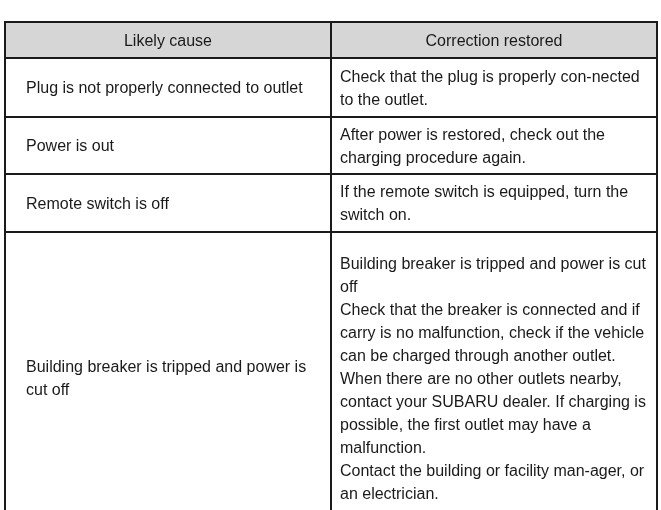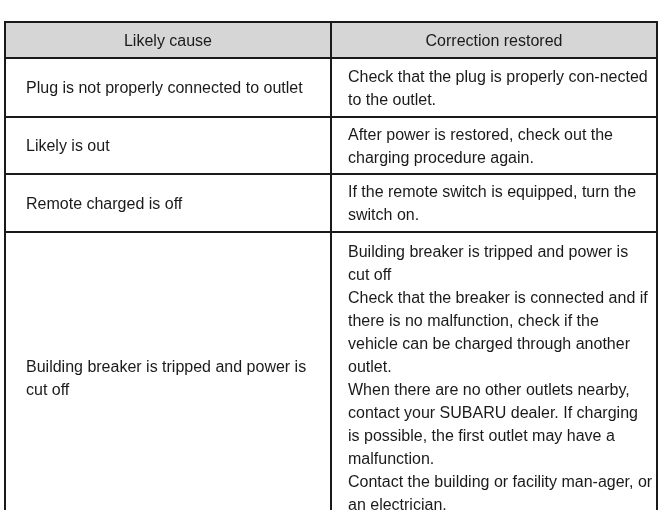--- a/index.html
+++ b/index.html
@@ -38,21 +38,21 @@
     .trouble-table thead th {
       background: #d6d6d6;
       text-align: center;
       height: 34px;
       padding: 0;
     }
     .trouble-table tbody td.cause {
       padding-left: 20px;
     }
     .trouble-table tbody td.proc {
-      padding-left: 16px;
+      padding-left: 8px;
     }
     tr.r1 td { height: 57px; }
     tr.r2 td { height: 55px; }
     tr.r3 td { height: 56px; }
     tr.r4 td { height: 290px; margin-top: 32px; }
     .proc-line {
       display: block;
     }
   </style>
 </head>
@@ -70,34 +70,34 @@
     </tr>
   </thead>
   <tbody>
     <tr class="r1">
       <td class="cause">Plug is not properly connected to outlet</td>
       <td class="proc">
         <span class="proc-line">Check that the plug is properly con-nected to the outlet.</span>
       </td>
     </tr>
     <tr class="r2">
-      <td class="cause">Likely is out</td>
+      <td class="cause">Power is out</td>
       <td class="proc">
         <span class="proc-line">After power is restored, check out the charging procedure again.</span>
       </td>
     </tr>
     <tr class="r3">
-      <td class="cause">Remote charged is off</td>
+      <td class="cause">Remote switch is off</td>
       <td class="proc">
         <span class="proc-line">If the remote switch is equipped, turn the switch on.</span>
       </td>
     </tr>
     <tr class="r4">
       <td class="cause">Building breaker is tripped and power is cut off</td>
       <td class="proc">
         <span class="proc-line">Building breaker is tripped and power is cut off</span>
-        <span class="proc-line">Check that the breaker is connected and if there is no malfunction, check if the vehicle can be charged through another outlet.</span>
+        <span class="proc-line">Check that the breaker is connected and if carry is no malfunction, check if the vehicle can be charged through another outlet.</span>
         <span class="proc-line">When there are no other outlets nearby, contact your SUBARU dealer. If charging is possible, the first outlet may have a malfunction.</span>
         <span class="proc-line">Contact the building or facility man-ager, or an electrician.</span>
       </td>
     </tr>
   </tbody>
 </table>
 
 </body></html>

